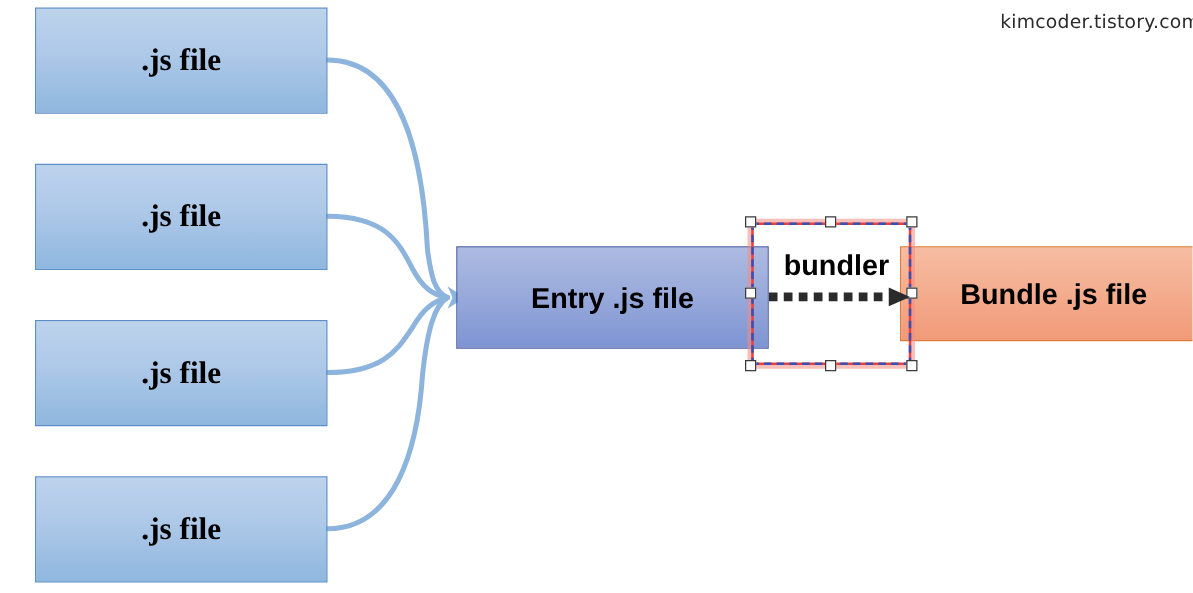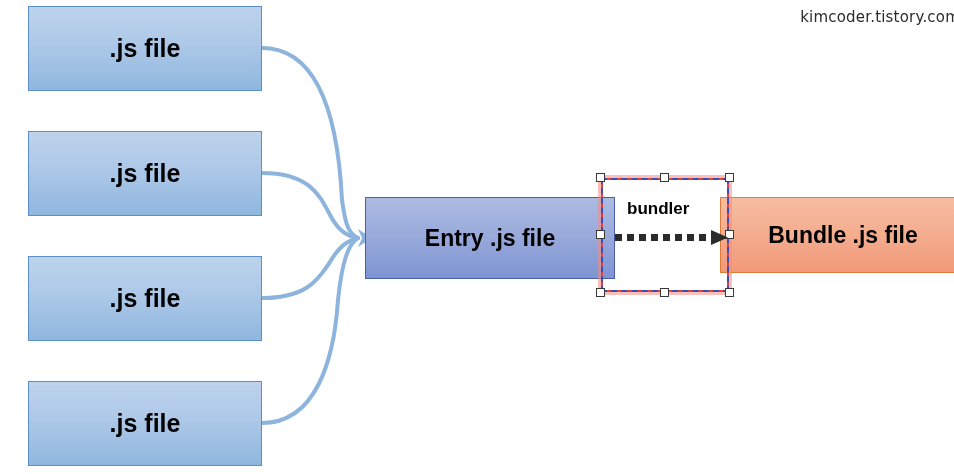--- a/index.html
+++ b/index.html
@@ -45,20 +45,21 @@
   }
 
   
   .js-box {
     left: 8px;
     width: 234px;
     height: 85px;
     font-size: 25px;
     border: 1px solid #5b8fc9;
     background: linear-gradient(to bottom, #bdd3ec 0%, #adc8e8 45%, #8fb7de 100%);
+    font-family: Liberation Serif, serif;
   }
   .js-box-1 { top: 6px; }
   .js-box-2 { top: 131px; }
   .js-box-3 { top: 256px; }
   .js-box-4 { top: 381px; }
 
   
   .entry-box {
     left: 345px;
     top: 197px;
@@ -141,21 +142,21 @@
   .h-mr { right: -5px; top: 50%;  margin-top: -5px; }
   .h-bl { left: -5px;  bottom: -5px; }
   .h-bc { left: 50%;   bottom: -5px; margin-left: -5px; }
   .h-br { right: -5px; bottom: -5px; }
 
   
   .bundler-label {
     position: absolute;
     left: 607px;
     top: 199px;
-    font-size: 17px;
+    font-size: 23px;
     font-weight: bold;
     color: #000000;
     white-space: nowrap;
   }
   #bundler-arrow {
     position: absolute;
     left: 595px;
     top: 226px;
     width: 115px;
     height: 24px;

